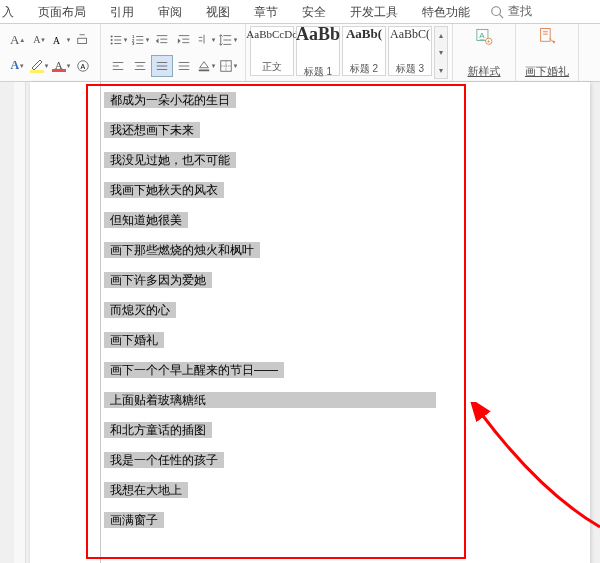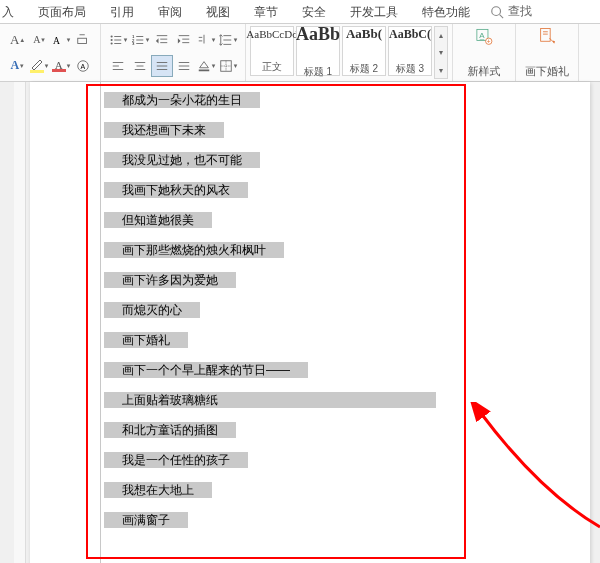--- a/index.html
+++ b/index.html
@@ -81,21 +81,21 @@
     flex-direction: column;
     align-items: center;
     justify-content: center;
     background: #fff;
   }
   .style-box .preview { font-family: "Times New Roman", serif; color: #333; }
   .style-box .label { font-size: 10px; color: #555; margin-top: 20px; }
   .style-box.p1 .preview { font-size: 11px; }
   .style-box.p2 .preview { font-size: 18px; font-weight: bold; }
   .style-box.p3 .preview { font-size: 13px; font-weight: bold; }
-  .style-box.p4 .preview { font-size: 12px; font-weight: bold; }
+  .style-box.p4 .preview { font-size: 12px; font-weight: normal; }
   .style-scroll {
     width: 14px;
     display: flex;
     flex-direction: column;
     justify-content: space-between;
     border: 1px solid #d6d6d6;
     background: #f4f4f4;
   }
   .style-scroll div {
     display: flex; align-items: center; justify-content: center;
@@ -105,21 +105,21 @@
   .big-btn {
     display: flex;
     flex-direction: column;
     align-items: center;
     justify-content: center;
     width: 50px;
     height: 52px;
     color: #555;
   }
   .big-btn svg { width: 22px; height: 22px; }
-  .big-btn span { font-size: 11px; margin-top: 18px; }
+  .big-btn span { font-size: 11px; margin-top: 18px; text-decoration: underline; }
 
   
   .workspace {
     background: #f0f0f0;
     height: calc(563px - 24px - 58px);
     position: relative;
     display: flex;
   }
   .ruler-v {
     position: absolute;
@@ -164,21 +164,21 @@
   .line {
     margin: 0 0 14px 0;
     display: flex;
   }
   .sel {
     display: inline-block;
     background: #c9c9c9;
     color: #000;
     font-size: 12px;
     line-height: 16px;
-    padding: 0 18px;
+    padding: 0 6px;
     font-family: "SimSun","Microsoft YaHei",sans-serif;
   }
   .sel.full { width: 332px; }
   
   .arrow {
     position: absolute;
     pointer-events: none;
   }
 </style>
 </head>

